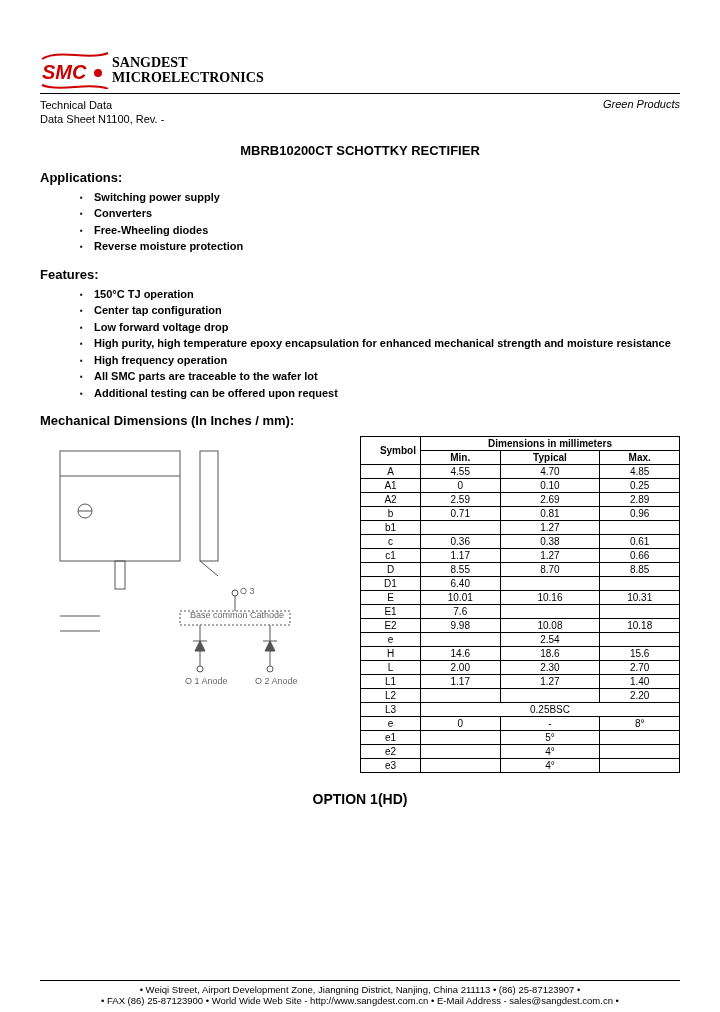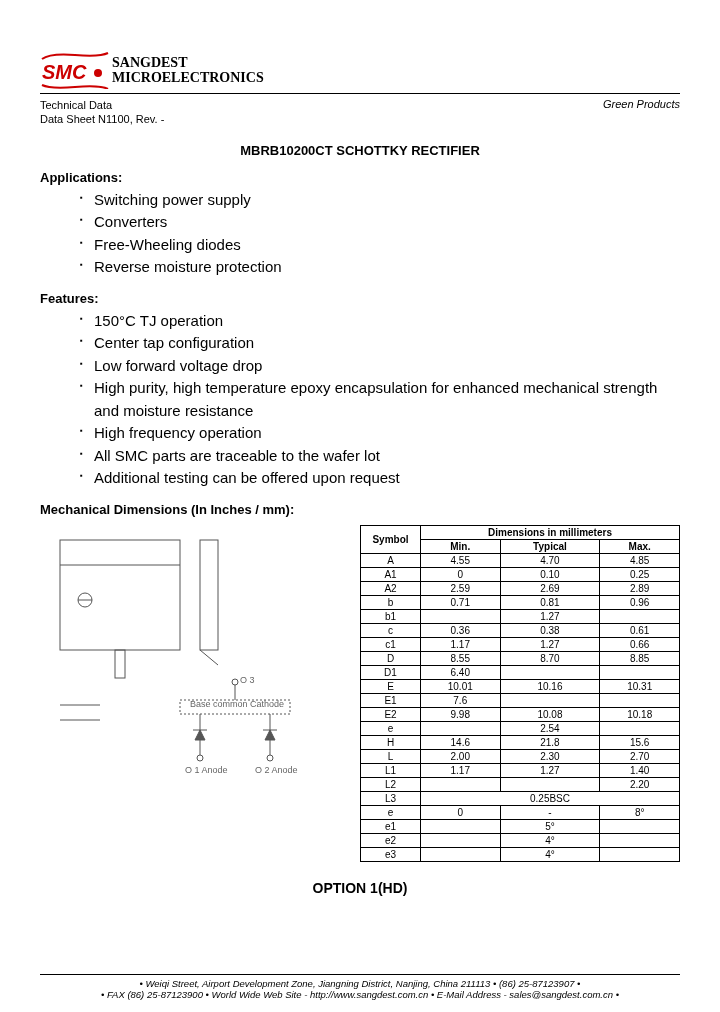--- a/index.html
+++ b/index.html
@@ -18,30 +18,30 @@
   .logo-svg { width: 70px; height: 38px; }
   .company-name { font-weight: bold; font-family: "Times New Roman", serif; font-size: 14px; line-height: 1.1; }
   .part-number { font-size: 18px; font-weight: bold; align-self: flex-end; padding-top: 14px; }
   .hr1 { border: none; border-top: 1.5px solid #000; margin-top: 4px; }
   .subhead { display: flex; justify-content: space-between; margin-top: 4px; font-size: 11px; }
   .subhead .left { line-height: 1.3; }
   .subhead .right { font-style: italic; font-weight: normal; }
   .title { text-align: center; font-size: 13px; font-weight: bold; margin-top: 16px; }
   .section-head { font-weight: bold; font-size: 13px; margin-top: 12px; margin-bottom: 4px; }
   ul.bul { list-style: none; margin-left: 40px; }
-  ul.bul li { position: relative; padding-left: 14px; line-height: 1.5; font-weight: normal; font-size: 15px; }
+  ul.bul li { position: relative; padding-left: 14px; line-height: 1.5; font-weight: bold; font-size: 11px; }
   ul.bul li::before { content: "▪"; position: absolute; left: 0; font-size: 8px; top: 3px; }
   .mech-row { display: flex; gap: 10px; margin-top: 8px; align-items: flex-start; }
   .mech-draw { width: 310px; }
   .dim-table { border-collapse: collapse; font-size: 10px; flex: 1; }
   .dim-table th, .dim-table td { border: 1px solid #000; padding: 1px 4px; text-align: center; }
   .dim-table th { font-weight: bold; }
-  .dim-table .sym { width: 60px; }
+  .dim-table .sym { width: 60px; text-align: right; }
   .option { text-align: center; font-weight: bold; font-size: 14px; margin-top: 18px; }
-  .footer { position: absolute; bottom: 12px; left: 40px; right: 40px; font-size: 9.5px; text-align: center; font-style: italic; }
+  .footer { position: absolute; bottom: 6px; left: 40px; right: 40px; font-size: 9.5px; text-align: center; }
   .footer-line { border-top: 1.5px solid #000; margin-bottom: 3px; }
   .schematic-labels { font-size: 9px; fill: #666; }
 </style>
 </head>
 <body>
 
 <div class="header">
   <div class="logo-block">
     <svg class="logo-svg" viewBox="0 0 70 38">
       <path d="M2 8 Q 10 2 35 4 Q 60 6 68 2" stroke="#c00" stroke-width="2" fill="none"></path>
@@ -212,21 +212,21 @@
         </tr>
         <tr>
           <td>e</td>
           <td></td>
           <td>2.54</td>
           <td></td>
         </tr>
         <tr>
           <td>H</td>
           <td>14.6</td>
-          <td>21.8</td>
+          <td>18.6</td>
           <td>15.6</td>
         </tr>
         <tr>
           <td>L</td>
           <td>2.00</td>
           <td>2.30</td>
           <td>2.70</td>
         </tr>
         <tr>
           <td>L1</td>

